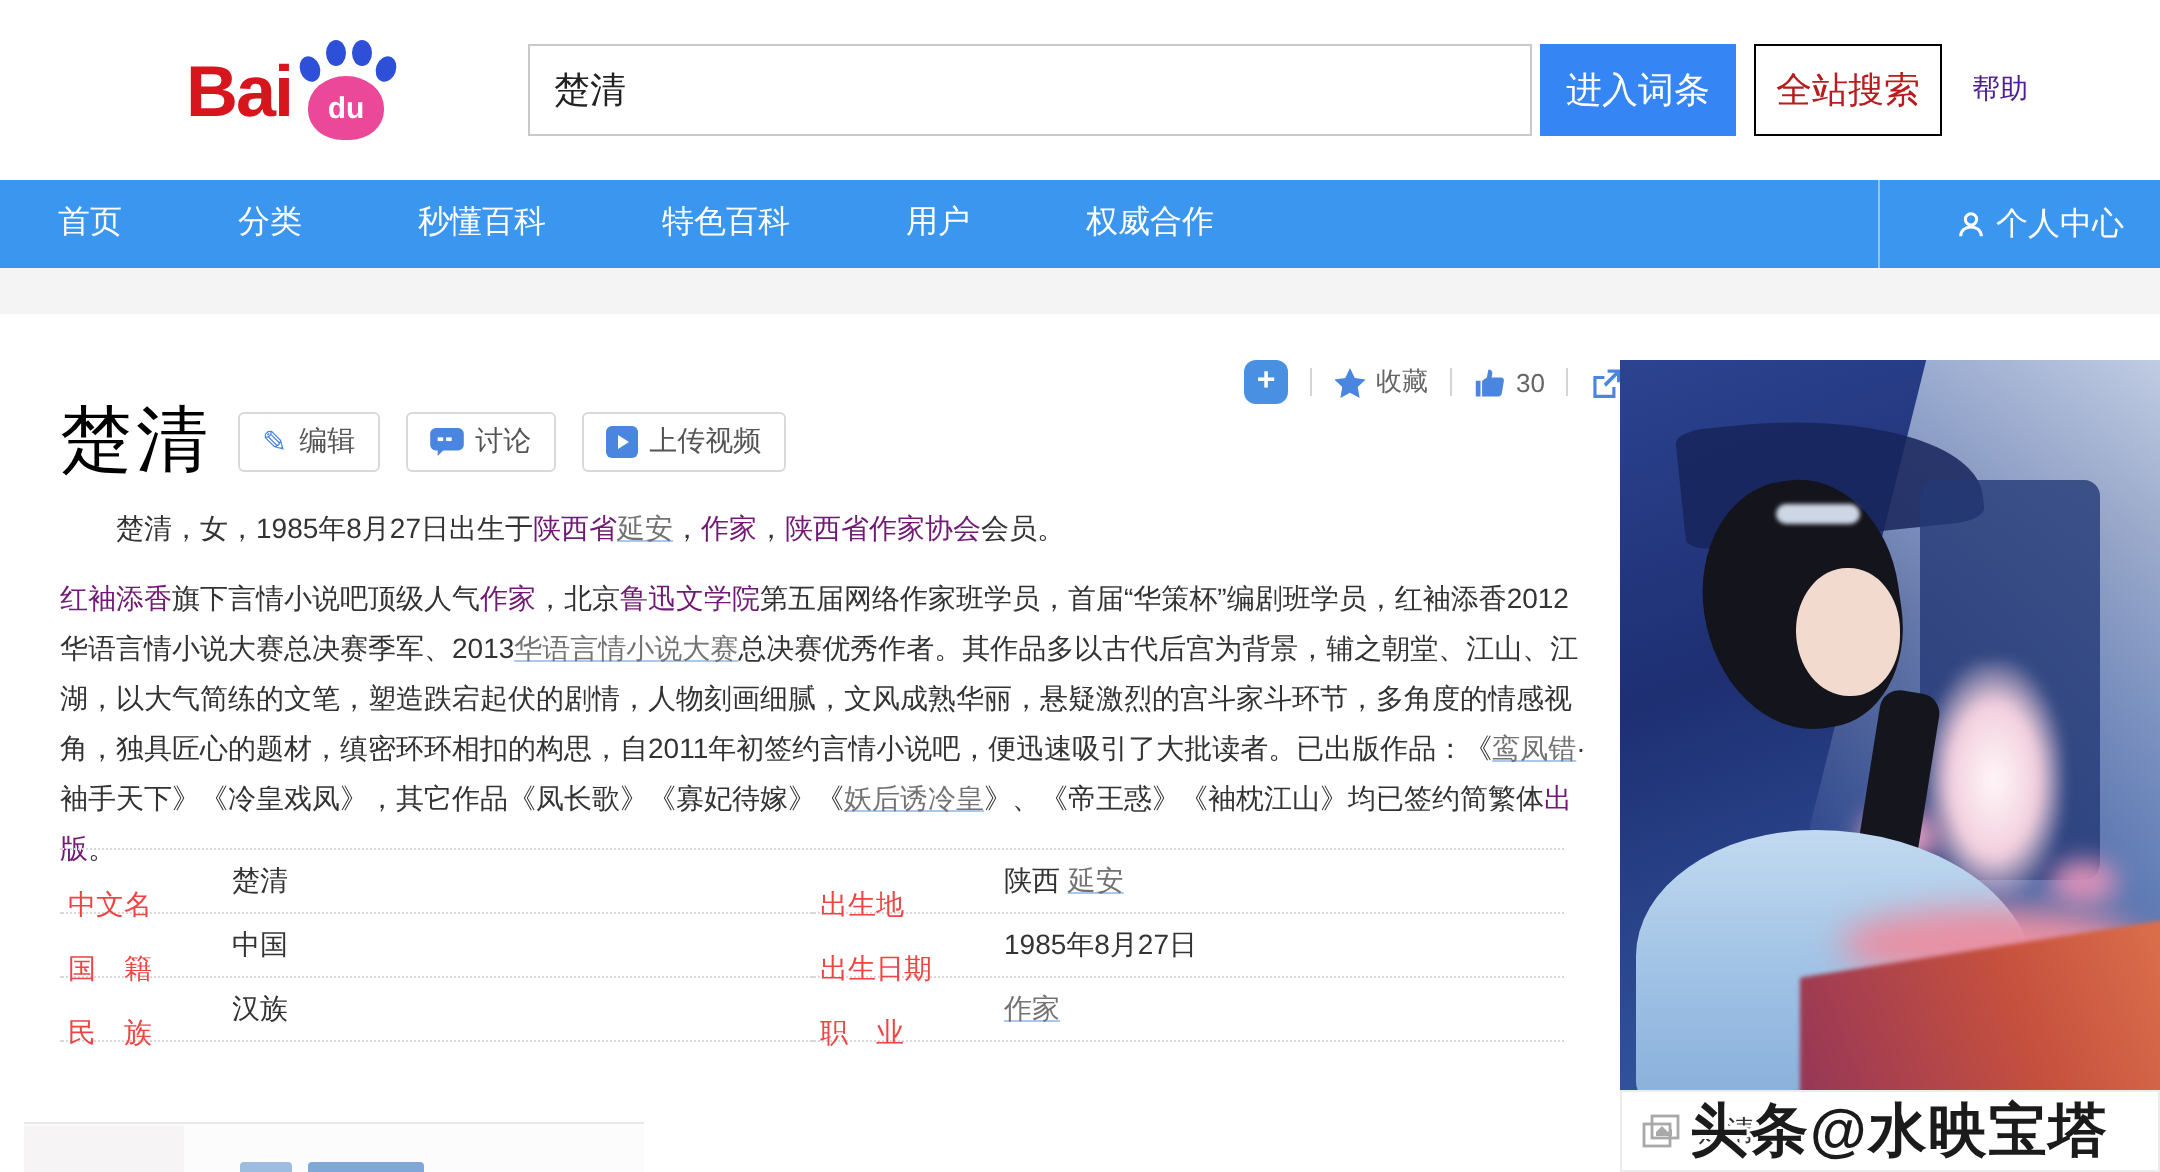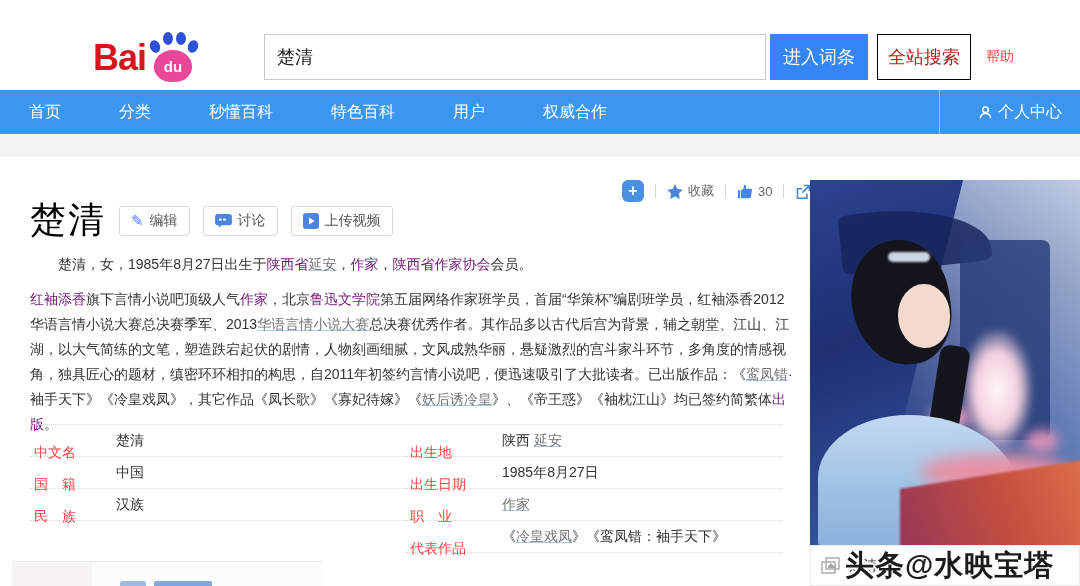--- a/index.html
+++ b/index.html
@@ -1,40 +1,40 @@
 <!DOCTYPE html>
 <html><head>
 <meta charset="utf-8">
 <style>
   * { margin:0; padding:0; box-sizing:border-box; }
   body { font-family:"Liberation Sans","DejaVu Sans",sans-serif; background:#fff; }
   .page { position:relative; width:1080px; height:586px; background:#fff; overflow:hidden; }
 
   
-  .header { position:absolute; left:0; top:12px; width:1080px; height:90px; background:#fff; }
+  .header { position:absolute; left:0; top:0; width:1080px; height:90px; background:#fff; }
   .logo { position:absolute; left:93px; top:20px; display:flex; align-items:flex-end; cursor:pointer; }
   .logo-bai { font-size:36px; font-weight:bold; color:#d7151c; letter-spacing:-1px; line-height:48px; }
   .paw { position:relative; width:50px; height:50px; margin:0 2px; }
   .paw .pad { position:absolute; left:6px; top:18px; width:38px; height:32px; background:#ec4899;
     border-radius:50% 50% 46% 46%; color:#fff; font-size:15px; font-weight:bold;
     display:flex; align-items:center; justify-content:center; }
   .paw .toe { position:absolute; background:#2e4fd8; border-radius:50%; }
   .toe1 { left:2px;  top:8px;  width:10px; height:13px; transform:rotate(-20deg); }
   .toe2 { left:15px; top:0;    width:10px; height:13px; }
   .toe3 { left:28px; top:0;    width:10px; height:13px; }
   .toe4 { left:40px; top:8px;  width:10px; height:13px; transform:rotate(20deg); }
   .logo-baike { font-size:32px; font-weight:bold; color:#d7151c; line-height:46px; }
   .search-input { position:absolute; left:264px; top:22px; width:502px; height:46px;
     border:1px solid #c9c9c9; font-size:18px; color:#222; padding:0 12px; outline:none;
     font-family:"Liberation Sans","DejaVu Sans",sans-serif; }
   .btn-enter { position:absolute; left:770px; top:22px; width:98px; height:46px; background:#3585f5;
     color:#fff; font-size:18px; border:none; cursor:pointer; }
   .btn-sitesearch { position:absolute; left:877px; top:22px; width:94px; height:46px; background:#fff;
     color:#b91c1c; font-size:18px; border:1px solid #000000; cursor:pointer; }
-  .help-link { position:absolute; left:986px; top:36px; font-size:14px; color:#ef4444;
+  .help-link { position:absolute; left:986px; top:36px; font-size:14px; color:#4c1d95;
     cursor:pointer; }
 
   
   .nav { position:absolute; left:0; top:90px; width:1080px; height:44px; background:#3b96f0;
     display:flex; align-items:center; }
   .nav-item { color:#fff; font-size:16px; padding:0 29px; height:44px; line-height:44px; cursor:pointer; }
   .nav-right { position:absolute; right:18px; top:0; height:44px; display:flex; align-items:center;
     color:#fff; font-size:16px; cursor:pointer; border-left:1px solid rgba(255,255,255,.45);
     padding-left:38px; }
   .nav-right svg { margin-right:5px; }
@@ -242,24 +242,20 @@
         <span class="info-value"><span class="seg-t">陕西 </span><span class="seg-linku">延安</span></span>
       </div>
       <div class="info-row">
         <span class="info-label">出生日期</span>
         <span class="info-value"><span class="seg-t">1985年8月27日</span></span>
       </div>
       <div class="info-row">
         <span class="info-label">职　业</span>
         <span class="info-value"><span class="seg-linku">作家</span></span>
       </div>
-      <div class="info-row">
-        <span class="info-label">代表作品</span>
-        <span class="info-value"><span class="seg-t">《</span><span class="seg-linku">冷皇戏凤</span><span class="seg-t">》《鸾凤错：袖手天下》</span></span>
-      </div>
     </div>
   </div>
 
   <div class="next-section">
     <span class="thumb-box"></span>
     <span class="frag1"></span>
     <span class="frag2"></span>
   </div>
 
   <div class="image-col">

